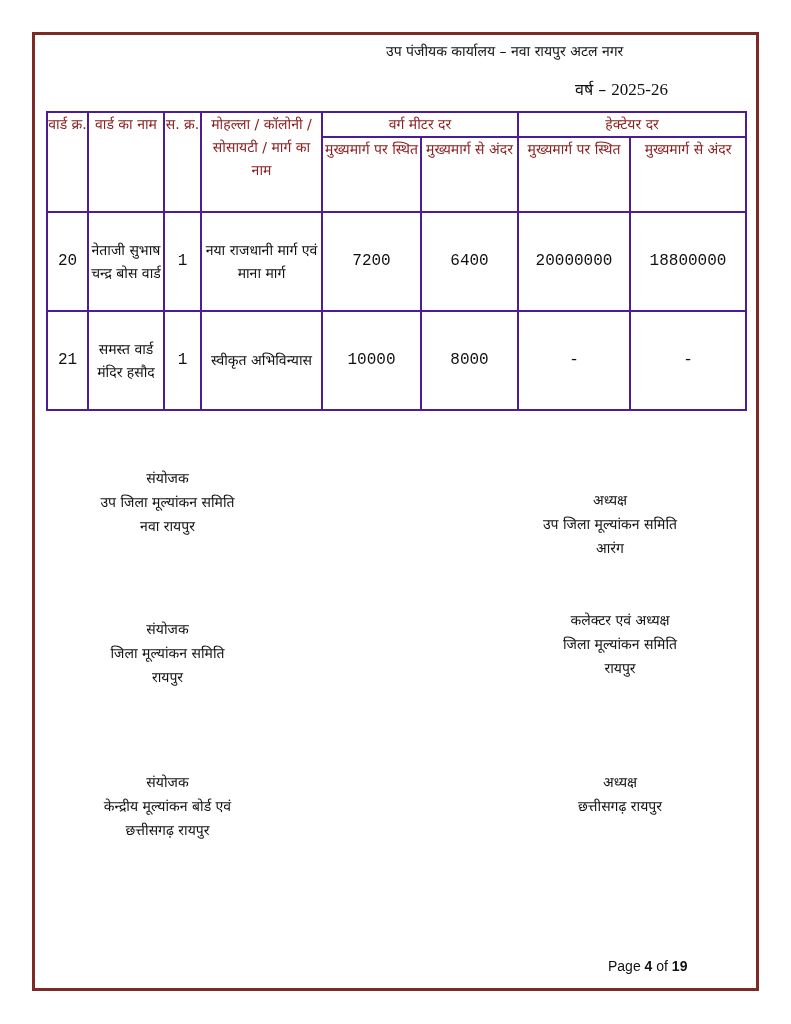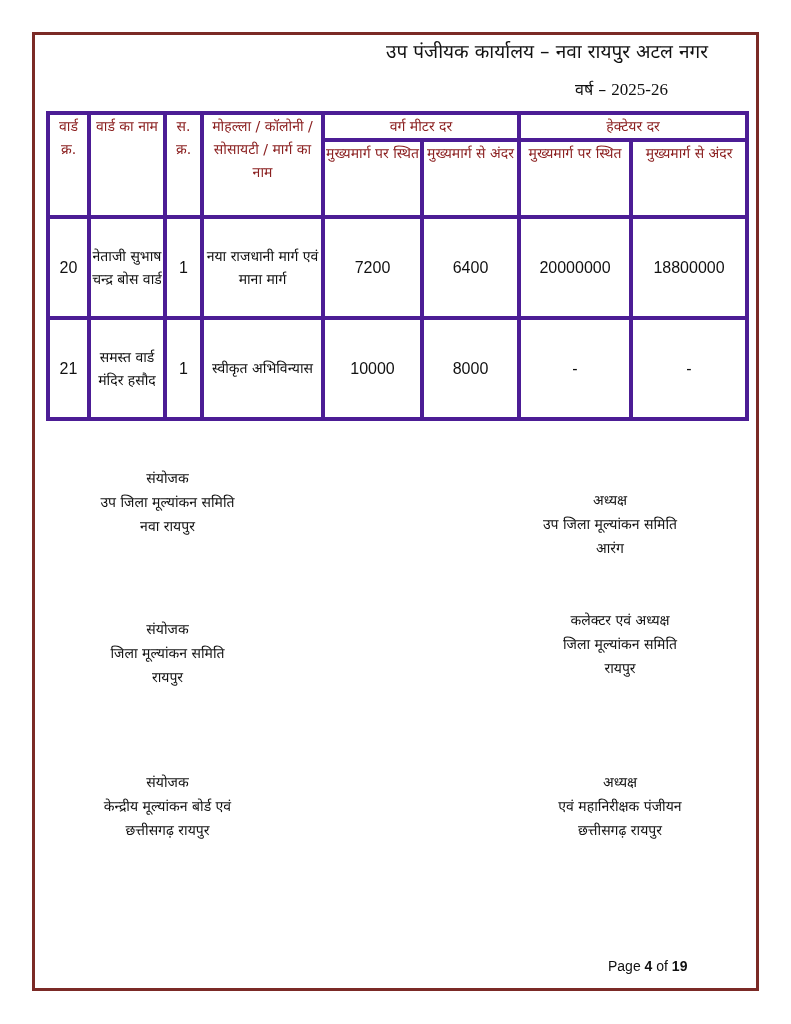--- a/index.html
+++ b/index.html
@@ -1,31 +1,31 @@
 <!DOCTYPE html>
 <html><head>
 <meta charset="utf-8">
 <style>
   html, body { margin: 0; padding: 0; background: #ffffff; }
   body { width: 791px; height: 1024px; position: relative; overflow: hidden;
          font-family: "DejaVu Sans", "Liberation Sans", sans-serif; color: #111; }
   .page-border { position: absolute; left: 32px; top: 32px; width: 721px; height: 953px;
                  border: 3px solid #7b2a26; box-sizing: content-box; }
   .office-title { position: absolute; left: 386px; top: 40px; width: 320px;
-                  font-size: 19px; line-height: 22px; white-space: nowrap; }
+                  font-size: 14px; line-height: 22px; white-space: nowrap; }
   .year-line { position: absolute; left: 575px; top: 79px; font-size: 16px; line-height: 22px; white-space: nowrap; }
   .year-line .year-num { font-family: Liberation Serif, serif; font-size: 17px; }
 
   table.rates { position: absolute; left: 46px; top: 111px; border-collapse: collapse;
                 table-layout: fixed; width: 699px; }
-  table.rates td, table.rates th { border: 4px solid #4c1d95; padding: 0; text-align: center;
+  table.rates td, table.rates th { border: 2px solid #4c1d95; padding: 0; text-align: center;
                                    vertical-align: top; font-weight: normal; }
   table.rates th { color: #8b2020; font-size: 14px; line-height: 23px; }
   table.rates td { font-size: 14px; line-height: 23px; vertical-align: middle; }
-  .num { font-family: Liberation Sans, sans-serif; font-size: 16px !important; }
+  .num { font-family: Liberation Mono, monospace; font-size: 16px !important; }
   tr.hdr1 th { height: 23px; }
   tr.hdr2 th { height: 73px; }
   tr.row td { height: 97px; }
 
   .sig { position: absolute; text-align: center; font-size: 14px; line-height: 24px; white-space: nowrap; }
   .sig div { height: 24px; }
   .sig-l1 { left: 60px; top: 466px; width: 215px; }
   .sig-r1 { left: 500px; top: 488px; width: 220px; }
   .sig-l2 { left: 60px; top: 617px; width: 215px; }
   .sig-r2 { left: 500px; top: 608px; width: 240px; }
@@ -116,21 +116,20 @@
   <div>जिला मूल्यांकन समिति</div>
   <div>रायपुर</div>
 </div>
 <div class="sig sig-l3">
   <div>संयोजक</div>
   <div>केन्द्रीय मूल्यांकन बोर्ड एवं</div>
   <div>छत्तीसगढ़ रायपुर</div>
 </div>
 <div class="sig sig-r3">
   <div>अध्यक्ष</div>
-  <div>एवं महानिरीक्षक पंजीयन</div>
   <div>छत्तीसगढ़ रायपुर</div>
 </div>
 
 <div class="page-footer">
   <span>Page</span>
   <b>4</b>
   <span>of</span>
   <b>19</b>
 </div>
 

